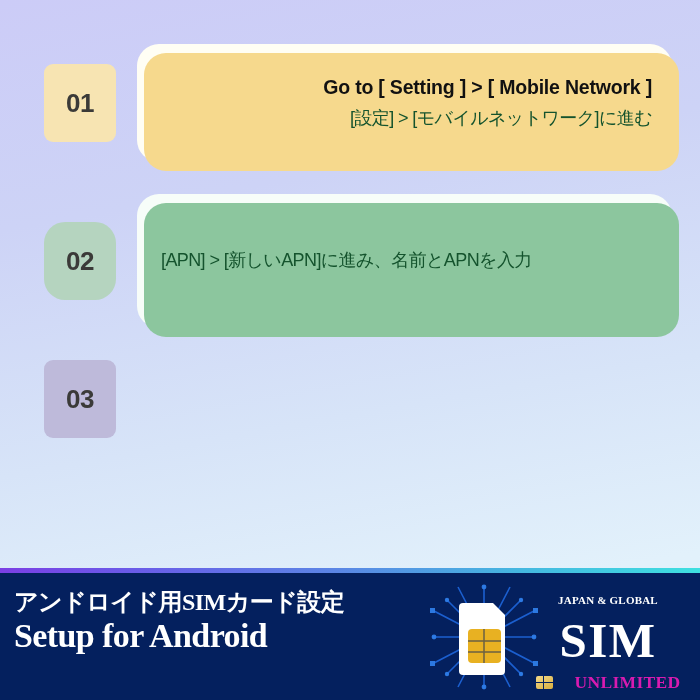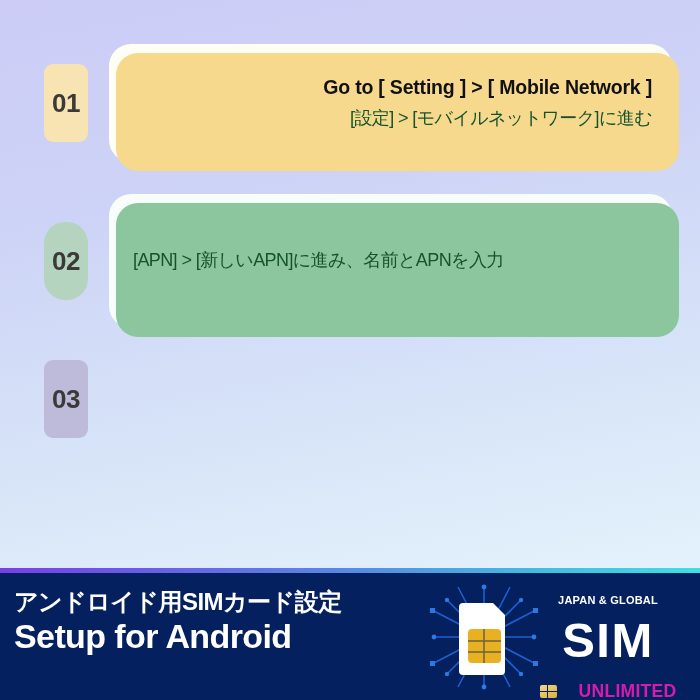--- a/index.html
+++ b/index.html
@@ -27,21 +27,21 @@
   .step {
     position:relative;
     display:flex;
     align-items:center;
     margin-bottom:32px;
   }
   .step:last-child { margin-bottom:0; }
 
   .badge {
     flex:0 0 auto;
-    width:44px; height:78px;
+    width:72px; height:78px;
     border-radius:9px;
     display:flex;
     align-items:center;
     justify-content:center;
     font-size:26px;
     font-weight:bold;
     color:#3b3a38;
     letter-spacing:-0.5px;
     z-index:2;
   }
@@ -106,20 +106,21 @@
     background:linear-gradient(90deg,#7b3fe4 0%,#6b5ae8 18%,#5b86e5 48%,#45b7e0 74%,#3fe0e0 100%);
   }
 
   
   #footer {
     position:absolute;
     left:0; right:0; top:573px;
     height:127px;
     background:#04205e;
     overflow:hidden;
+    font-family:Liberation Serif, serif;
   }
 
   #footer-titles {
     position:absolute;
     left:14px; top:16px;
     z-index:3;
   }
   #footer-ja {
     font-size:24px;
     font-weight:bold;
@@ -167,21 +168,21 @@
     color:#ffffff;
     letter-spacing:1.5px;
     line-height:0.96;
     margin-top:11px;
   }
   #brand-bottom-row {
     display:flex;
     align-items:center;
     justify-content:center;
     gap:22px;
-    margin-top:19px;
+    margin-top:10px;
   }
   #brand-chip {
     flex:0 0 auto;
     width:17px; height:13px;
     border-radius:2px;
     background:linear-gradient(150deg,#f3d98a 0%,#d9ae3e 100%);
     position:relative;
   }
   #brand-chip::before,
   #brand-chip::after {

